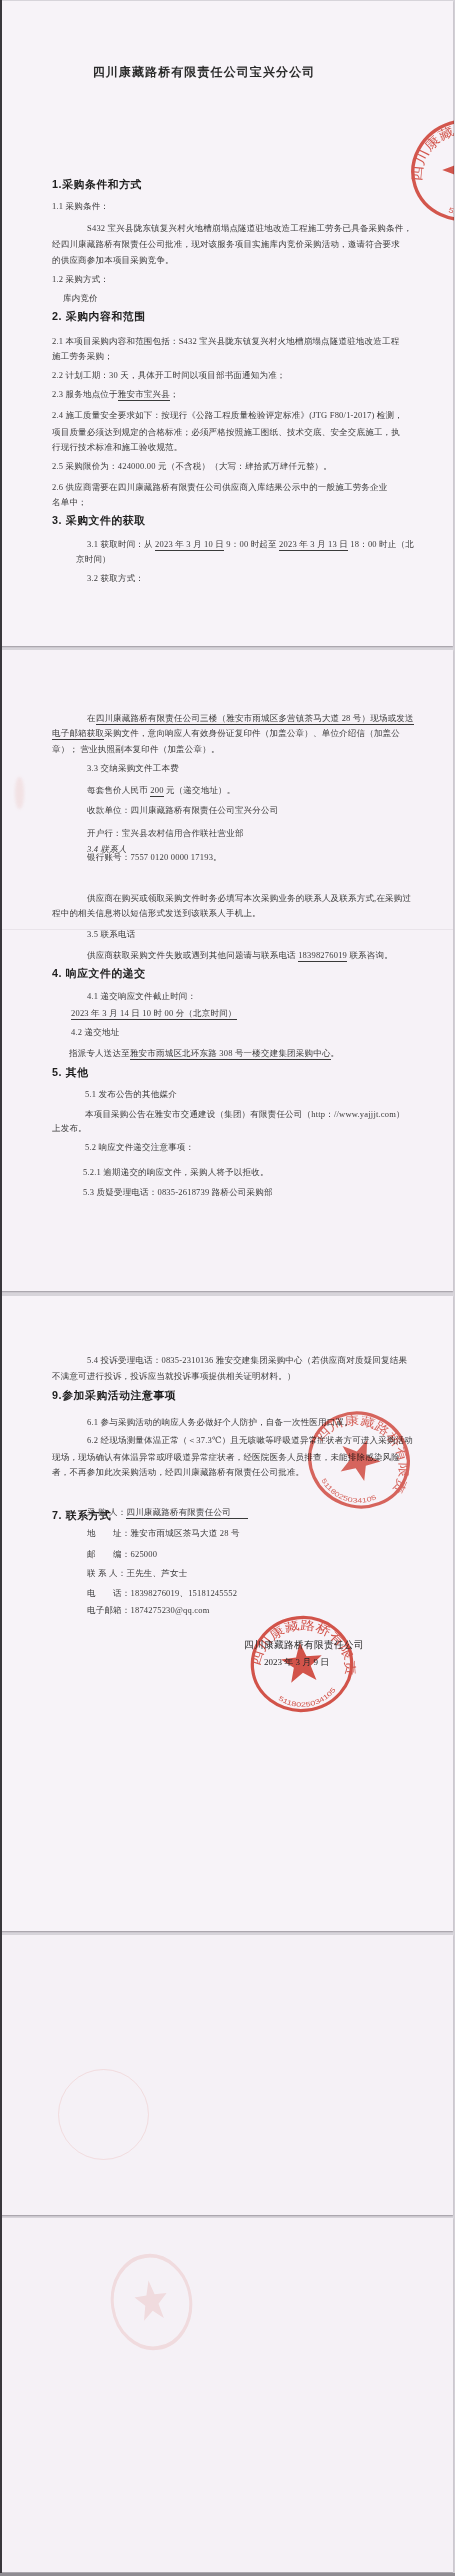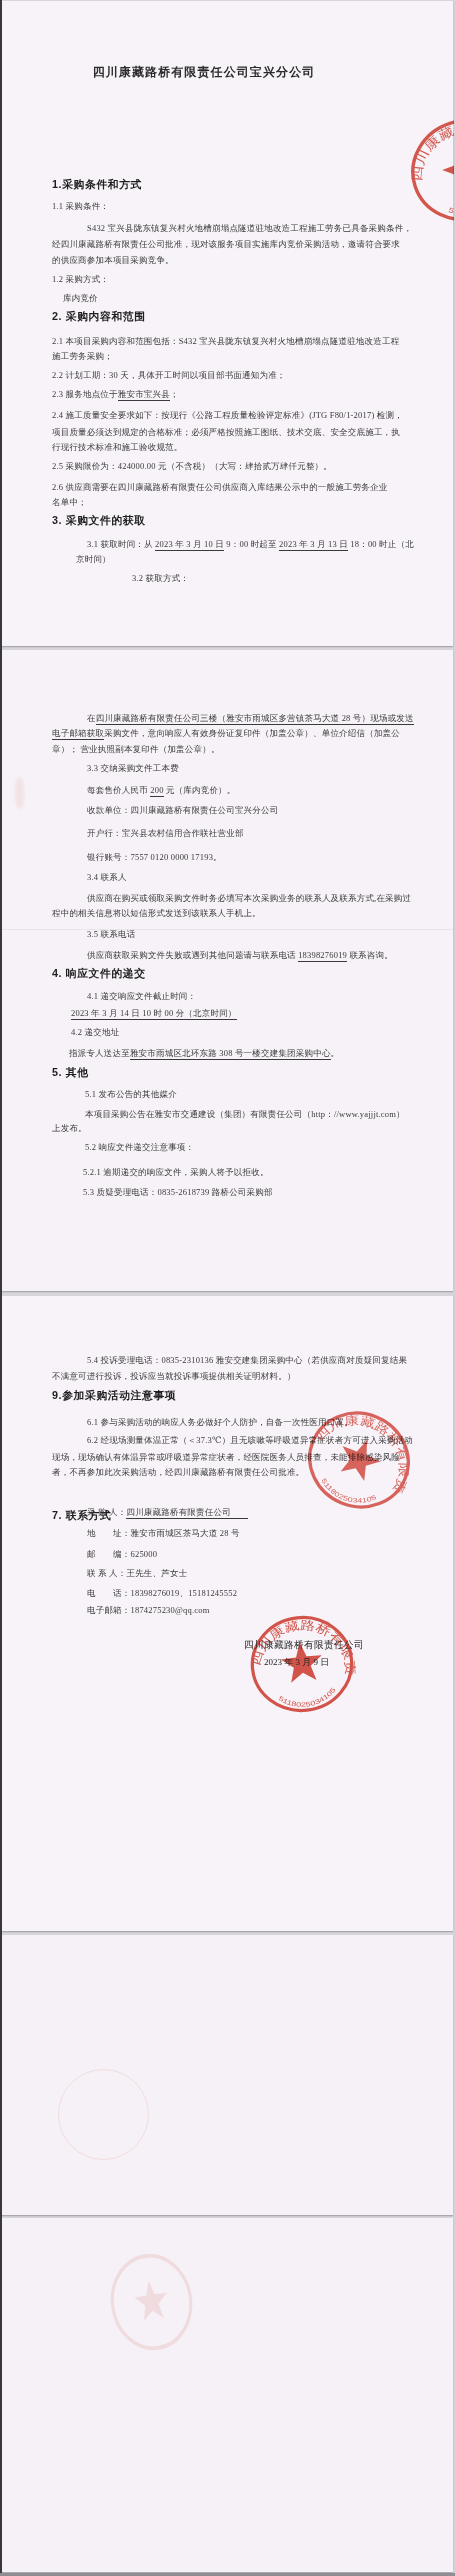--- a/index.html
+++ b/index.html
@@ -59,45 +59,45 @@
   <div class="ln" style="left:52px;top:409px;">2.4 施工质量安全要求如下：按现行《公路工程质量检验评定标准》(JTG F80/1-2017) 检测，</div>
   <div class="ln" style="left:52px;top:426px;">项目质量必须达到规定的合格标准；必须严格按照施工图纸、技术交底、安全交底施工，执</div>
   <div class="ln" style="left:52px;top:441px;">行现行技术标准和施工验收规范。</div>
   <div class="ln" style="left:52px;top:460px;">2.5 采购限价为：424000.00 元（不含税）（大写：肆拾贰万肆仟元整）。</div>
   <div class="ln" style="left:52px;top:481px;">2.6 供应商需要在四川康藏路桥有限责任公司供应商入库结果公示中的一般施工劳务企业</div>
   <div class="ln" style="left:52px;top:496px;">名单中；</div>
 
   <div class="hd" style="left:52px;top:514px;">3. 采购文件的获取</div>
   <div class="ln" style="left:87px;top:538px;"><span>3.1 获取时间：从 </span><span class="u">2023 年 3 月 10 日</span><span> 9：00 时起至 </span><span class="u">2023 年 3 月 13 日</span><span> 18：00 时止（北</span></div>
   <div class="ln" style="left:52px;top:553px;margin-left:24px;">京时间）</div>
-  <div class="ln" style="left:87px;top:572px;margin-left:45px;">3.2 获取方式：</div>
+  <div class="ln" style="left:87px;top:572px;">3.2 获取方式：</div>
 
   <div class="seal" style="left:408px;top:113px;width:114px;height:114px;transform:rotate(-18deg);opacity:.9;">
     <svg width="114" height="114" viewBox="0 0 200 200">
       <ellipse cx="100" cy="100" rx="92" ry="86" fill="none" stroke="#d6483c" stroke-width="6"></ellipse>
       <polygon points="100,60 109.7,86.7 138,87.6 115.7,105.1 123.5,132.4 100,116.5 76.5,132.4 84.3,105.1 62,87.6 90.3,86.7" fill="#d6483c"></polygon>
       <path id="arcT1" d="M 20,126 A 81,78 0 1 1 180,126" fill="none"></path>
       <path id="arcB1" d="M 34,142 A 74,68 0 0 0 166,142" fill="none"></path>
       <text font-family="Liberation Sans, DejaVu Sans, sans-serif" font-size="22" fill="#d6483c"><textPath href="#arcT1" startOffset="30" textLength="330" lengthAdjust="spacingAndGlyphs">四川康藏路桥有限责任公司</textPath></text>
       <text font-family="Liberation Sans, DejaVu Sans, sans-serif" font-size="12" fill="#d6483c"><textPath href="#arcB1" startOffset="24" textLength="120" lengthAdjust="spacingAndGlyphs">5118025034105</textPath></text>
     </svg>
   </div>
 
   <div class="smudge" style="left:15px;top:777px;width:9px;height:32px;"></div>
   <div class="scanline" style="top:929px;"></div>
 
   <div class="ln" style="left:87px;top:712px;"><span>在</span><span class="u">四川康藏路桥有限责任公司三楼（雅安市雨城区多营镇茶马大道 28 号）现场或发送</span></div>
   <div class="ln" style="left:52px;top:727px;"><span class="u">电子邮箱获取</span><span>采购文件，意向响应人有效身份证复印件（加盖公章）、单位介绍信（加盖公</span></div>
   <div class="ln" style="left:52px;top:743px;">章）； 营业执照副本复印件（加盖公章）。</div>
   <div class="ln" style="left:87px;top:762px;">3.3 交纳采购文件工本费</div>
-  <div class="ln" style="left:87px;top:784px;"><span>每套售价人民币 </span><span class="u">200</span><span> 元（库内竞价）。</span></div>
+  <div class="ln" style="left:87px;top:784px;"><span>每套售价人民币 </span><span class="u">200</span><span> 元（递交地址）。</span></div>
   <div class="ln" style="left:87px;top:804px;">收款单位：四川康藏路桥有限责任公司宝兴分公司</div>
   <div class="ln" style="left:87px;top:827px;">开户行：宝兴县农村信用合作联社营业部</div>
   <div class="ln" style="left:87px;top:851px;">银行账号：7557 0120 0000 17193。</div>
-  <div class="ln" style="left:87px;top:871px;">3.4 联系人</div>
+  <div class="ln" style="left:87px;top:843px;font-style:italic;">3.4 联系人</div>
   <div class="ln" style="left:87px;top:892px;">供应商在购买或领取采购文件时务必填写本次采购业务的联系人及联系方式,在采购过</div>
   <div class="ln" style="left:52px;top:907px;">程中的相关信息将以短信形式发送到该联系人手机上。</div>
   <div class="ln" style="left:87px;top:928px;">3.5 联系电话</div>
   <div class="ln" style="left:87px;top:949px;"><span>供应商获取采购文件失败或遇到其他问题请与联系电话 </span><span class="u">18398276019</span><span> 联系咨询。</span></div>
 
   <div class="hd" style="left:52px;top:967px;">4. 响应文件的递交</div>
   <div class="ln" style="left:87px;top:990px;">4.1 递交响应文件截止时间：</div>
   <div class="ln" style="left:71px;top:1007px;"><span class="u">2023 年 3 月 14 日 10 时 00 分（北京时间）</span></div>
   <div class="ln" style="left:71px;top:1026px;">4.2 递交地址</div>
   <div class="ln" style="left:69px;top:1047px;"><span>指派专人送达至</span><span class="u">雅安市雨城区北环东路 308 号一楼交建集团采购中心</span><span>。</span></div>

